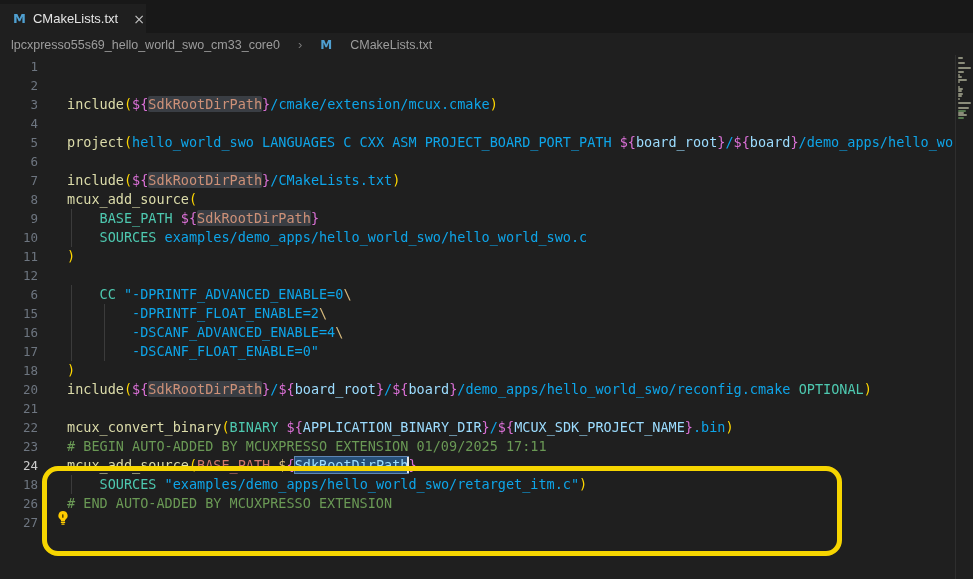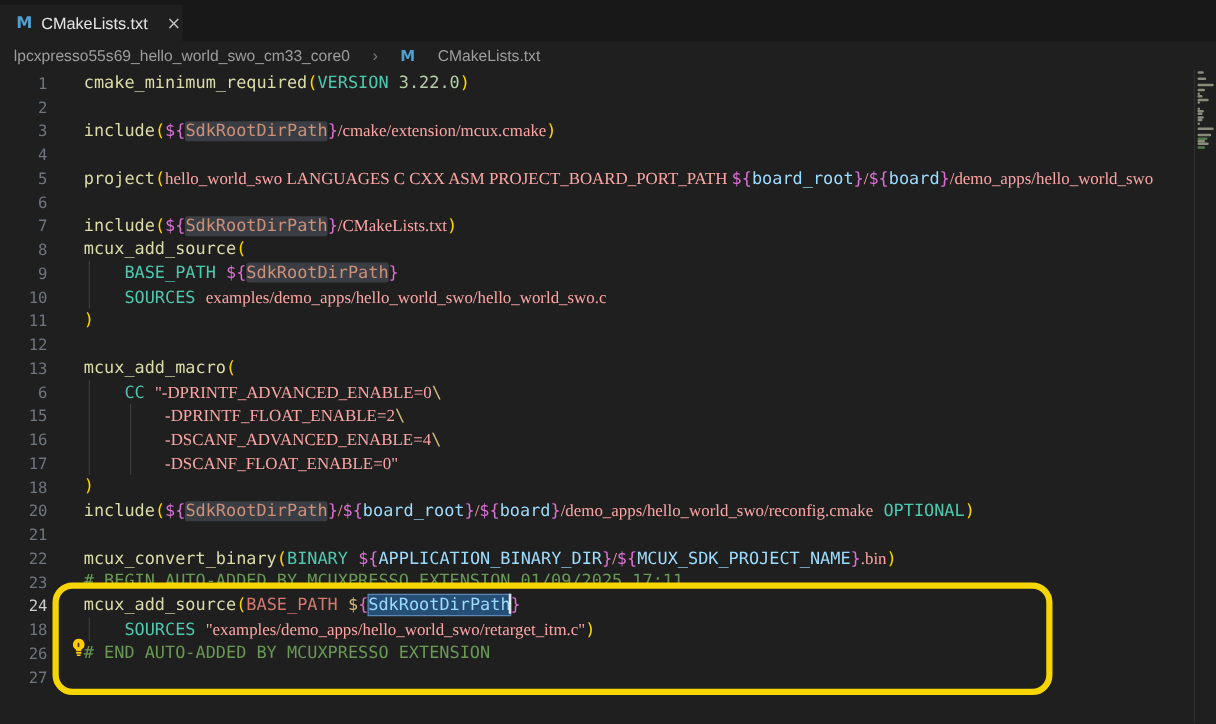--- a/index.html
+++ b/index.html
@@ -32,21 +32,21 @@
   .code { position:absolute; left:67px; top:0; }
   .guide { position:absolute; top:0; bottom:0; width:1px; background:#3b3b3b; }
 
   
   .plain   { color:#cccccc; }
   .fn      { color:#dcdcaa; }
   .paren   { color:#ffd700; }
   .brace   { color:#da70d6; }
   .kw      { color:#4ec9b0; }
   .num     { color:#b5cea8; }
-  .str     { color:#fca5a5;font-family:Liberation Serif, serif; }
+  .str     { color:#0ea5e9; }
   .strh    { color:#ce9178; background:#3a3e44; border-radius:2px; }
   .var     { color:#9cdcfe;text-align:center; }
   .selvar  { color:#9cdcfe; background:#264f78; box-shadow:0 0 0 1px #5e86b5; }
   .salmon  { color:#d3796d; }
   .esc     { color:#d7ba7d; }
   .comment { color:#6a9955; }
   .cursor  { display:inline-block; width:2px; height:16px; background:#e8e8e8;
              vertical-align:middle; margin:0 -1px 3px -1px; }
 
   
@@ -74,33 +74,32 @@
 
   <div id="breadcrumb">
     <span>lpcxpresso55s69_hello_world_swo_cm33_core0</span>
     <span class="chev">›</span>
     <span class="cmake-icon">M</span>
     <span>CMakeLists.txt</span>
   </div>
 
   <div id="editor">
     <div id="lines">
-        <div class="code-line"><span class="ln">1</span><span class="code"><span class="fn">cmake_minimum_required</span><span class="paren">(</span><span class="kw">VERSION</span><span class="plain"> </span><span class="num">3.22.0</span><span class="paren">)</span></span></div>
+        <div class="code-line"><span class="ln">1</span></div>
         <div class="code-line"><span class="ln">2</span><span class="code"></span></div>
         <div class="code-line"><span class="ln">3</span><span class="code"><span class="fn">include</span><span class="paren">(</span><span class="brace">${</span><span class="strh">SdkRootDirPath</span><span class="brace">}</span><span class="str">/cmake/extension/mcux.cmake</span><span class="paren">)</span></span></div>
         <div class="code-line"><span class="ln">4</span><span class="code"></span></div>
         <div class="code-line"><span class="ln">5</span><span class="code"><span class="fn">project</span><span class="paren">(</span><span class="str">hello_world_swo LANGUAGES C CXX ASM PROJECT_BOARD_PORT_PATH </span><span class="brace">${</span><span class="var">board_root</span><span class="brace">}</span><span class="str">/</span><span class="brace">${</span><span class="var">board</span><span class="brace">}</span><span class="str">/demo_apps/hello_world_swo</span></span></div>
         <div class="code-line"><span class="ln">6</span><span class="code"></span></div>
         <div class="code-line"><span class="ln">7</span><span class="code"><span class="fn">include</span><span class="paren">(</span><span class="brace">${</span><span class="strh">SdkRootDirPath</span><span class="brace">}</span><span class="str">/CMakeLists.txt</span><span class="paren">)</span></span></div>
         <div class="code-line"><span class="ln">8</span><span class="code"><span class="fn">mcux_add_source</span><span class="paren">(</span></span></div>
         <div class="code-line"><span class="ln">9</span><span class="guide" style="left: 71px;"></span><span class="code"><span class="plain">    </span><span class="kw">BASE_PATH</span><span class="plain"> </span><span class="brace">${</span><span class="strh">SdkRootDirPath</span><span class="brace">}</span></span></div>
         <div class="code-line"><span class="ln">10</span><span class="guide" style="left: 71px;"></span><span class="code"><span class="plain">    </span><span class="kw">SOURCES</span><span class="plain"> </span><span class="str">examples/demo_apps/hello_world_swo/hello_world_swo.c</span></span></div>
         <div class="code-line"><span class="ln">11</span><span class="code"><span class="paren">)</span></span></div>
         <div class="code-line"><span class="ln">12</span><span class="code"></span></div>
-        <div class="code-line"><span class="ln">13</span><span class="code"><span class="fn">mcux_add_macro</span><span class="paren">(</span></span></div>
         <div class="code-line"><span class="ln">6</span><span class="guide" style="left: 71px;"></span><span class="code"><span class="plain">    </span><span class="kw">CC</span><span class="plain"> </span><span class="str">"-DPRINTF_ADVANCED_ENABLE=0</span><span class="esc">\</span></span></div>
         <div class="code-line"><span class="ln">15</span><span class="guide" style="left: 71px;"></span><span class="guide" style="left: 104px;"></span><span class="code"><span class="plain">        </span><span class="str">-DPRINTF_FLOAT_ENABLE=2</span><span class="esc">\</span></span></div>
         <div class="code-line"><span class="ln">16</span><span class="guide" style="left: 71px;"></span><span class="guide" style="left: 104px;"></span><span class="code"><span class="plain">        </span><span class="str">-DSCANF_ADVANCED_ENABLE=4</span><span class="esc">\</span></span></div>
         <div class="code-line"><span class="ln">17</span><span class="guide" style="left: 71px;"></span><span class="guide" style="left: 104px;"></span><span class="code"><span class="plain">        </span><span class="str">-DSCANF_FLOAT_ENABLE=0"</span></span></div>
         <div class="code-line"><span class="ln">18</span><span class="code"><span class="paren">)</span></span></div>
         <div class="code-line"><span class="ln">20</span><span class="code"><span class="fn">include</span><span class="paren">(</span><span class="brace">${</span><span class="strh">SdkRootDirPath</span><span class="brace">}</span><span class="str">/</span><span class="brace">${</span><span class="var">board_root</span><span class="brace">}</span><span class="str">/</span><span class="brace">${</span><span class="var">board</span><span class="brace">}</span><span class="str">/demo_apps/hello_world_swo/reconfig.cmake</span><span class="plain"> </span><span class="kw">OPTIONAL</span><span class="paren">)</span></span></div>
         <div class="code-line"><span class="ln">21</span><span class="code"></span></div>
         <div class="code-line"><span class="ln">22</span><span class="code"><span class="fn">mcux_convert_binary</span><span class="paren">(</span><span class="kw">BINARY</span><span class="plain"> </span><span class="brace">${</span><span class="var">APPLICATION_BINARY_DIR</span><span class="brace">}</span><span class="str">/</span><span class="brace">${</span><span class="var">MCUX_SDK_PROJECT_NAME</span><span class="brace">}</span><span class="str">.bin</span><span class="paren">)</span></span></div>
         <div class="code-line"><span class="ln">23</span><span class="code"><span class="comment"># BEGIN AUTO-ADDED BY MCUXPRESSO EXTENSION 01/09/2025 17:11</span></span></div>
         <div class="code-line"><span class="ln active">24</span><span class="code"><span class="fn">mcux_add_source</span><span class="paren">(</span><span class="salmon">BASE_PATH</span><span class="plain"> </span><span class="esc">$</span><span class="brace">{</span><span class="selvar">SdkRootDirPath</span><span class="cursor"></span><span class="brace">}</span></span></div>

